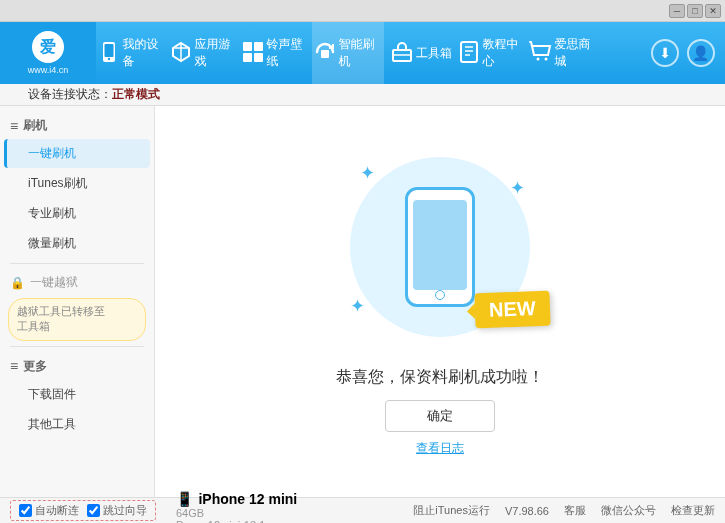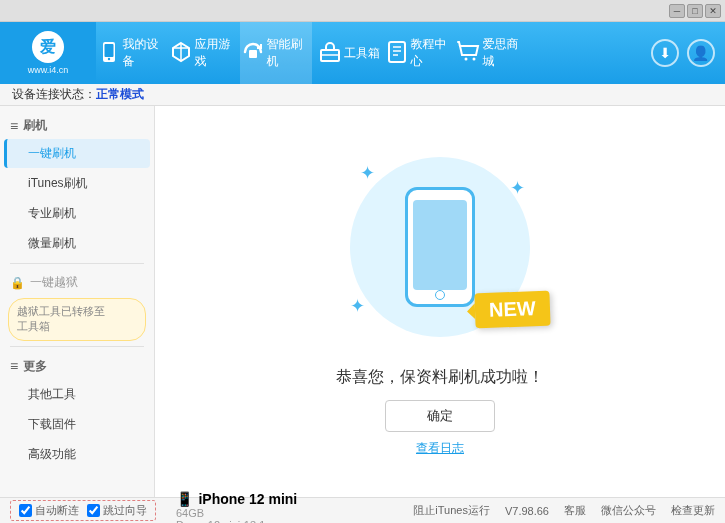--- a/index.html
+++ b/index.html
@@ -128,26 +128,26 @@
       height: calc(523px - 22px - 62px - 22px - 26px);
     }
 
     
     .status-bar {
       height: 22px;
       background: #f5f5f5;
       border-bottom: 1px solid #ddd;
       display: flex;
       align-items: center;
-      padding: 0 12px;
+      padding: 0 28px;
       font-size: 12px;
       color: #333;
     }
     .status-bar .normal {
-      color: #1d4ed8;
+      color: #7f1d1d;
       font-weight: bold;
     }
 
     
     .sidebar {
       width: 155px;
       background: #f7f7f7;
       border-right: 1px solid #e0e0e0;
       flex-shrink: 0;
       overflow-y: auto;
@@ -408,20 +408,31 @@
     <div class="nav-item">
       <div class="nav-icon">
         <svg width="24" height="24" viewBox="0 0 24 24" fill="white">
             <path d="M12 3L20 8V16L12 21L4 16V8L12 3Z" stroke="white" fill="none" stroke-width="2"></path>
             <line x1="12" y1="3" x2="12" y2="21" stroke="white" stroke-width="1.5"></line>
             <line x1="4" y1="8" x2="20" y2="8" stroke="white" stroke-width="1.5"></line>
           </svg>
       </div>
       <span>应用游戏</span>
     </div>
+    <div class="nav-item">
+      <div class="nav-icon">
+        <svg width="24" height="24" viewBox="0 0 24 24" fill="white">
+            <rect x="2" y="2" width="9" height="9" rx="1" fill="white"></rect>
+            <rect x="13" y="2" width="9" height="9" rx="1" fill="white"></rect>
+            <rect x="2" y="13" width="9" height="9" rx="1" fill="white"></rect>
+            <rect x="13" y="13" width="9" height="9" rx="1" fill="white"></rect>
+          </svg>
+      </div>
+      <span>铃声壁纸</span>
+    </div>
     <div class="nav-item active">
       <div class="nav-icon">
         <svg width="24" height="24" viewBox="0 0 24 24" fill="white">
             <path d="M4 12c0-4.4 3.6-8 8-8s8 3.6 8 8" stroke="white" fill="none" stroke-width="2.5" stroke-linecap="round"></path>
             <polyline points="16,8 20,8 20,4" stroke="white" fill="none" stroke-width="2"></polyline>
             <rect x="8" y="10" width="8" height="8" rx="1" fill="white"></rect>
           </svg>
       </div>
       <span>智能刷机</span>
     </div>
@@ -496,27 +507,24 @@
     <div class="sidebar-notice">
       <span>越狱工具已转移至</span><br>
       <span>工具箱</span>
     </div>
     <div class="sidebar-divider"></div>
     <div class="sidebar-group-header">
       <span class="icon">≡</span>
       <span>更多</span>
     </div>
     <div class="sidebar-item">
+      <span>下载固件</span>
+    </div>
+    <div class="sidebar-item">
       <span>其他工具</span>
-    </div>
-    <div class="sidebar-item">
-      <span>下载固件</span>
-    </div>
-    <div class="sidebar-item">
-      <span>高级功能</span>
     </div>
   </div>
 
   <div class="content">
     <div class="hero-image">
 
       <div class="circle-bg"></div>
 
       <span class="sparkle sparkle-1">✦</span>
       <span class="sparkle sparkle-2">✦</span>

